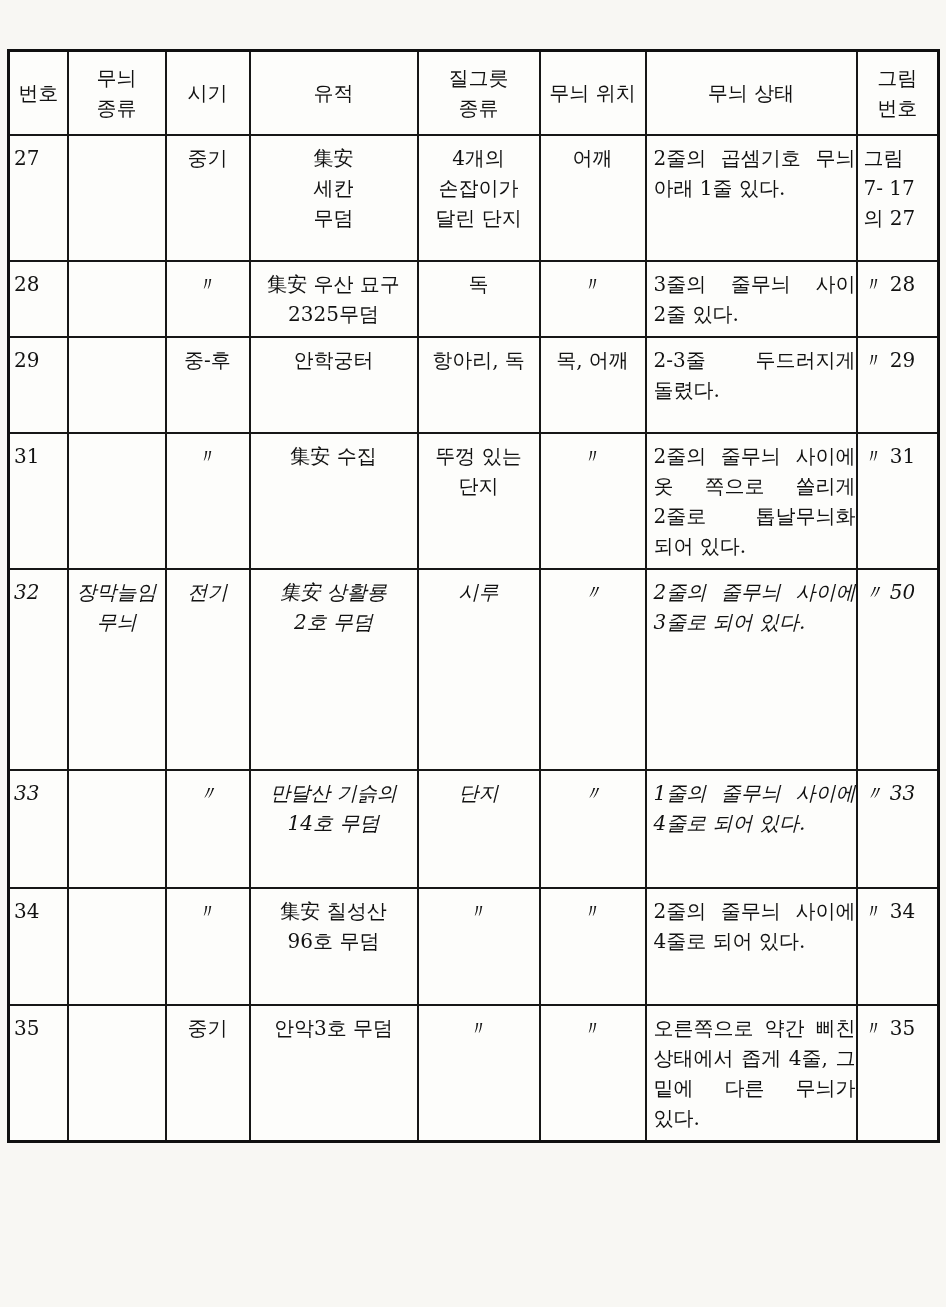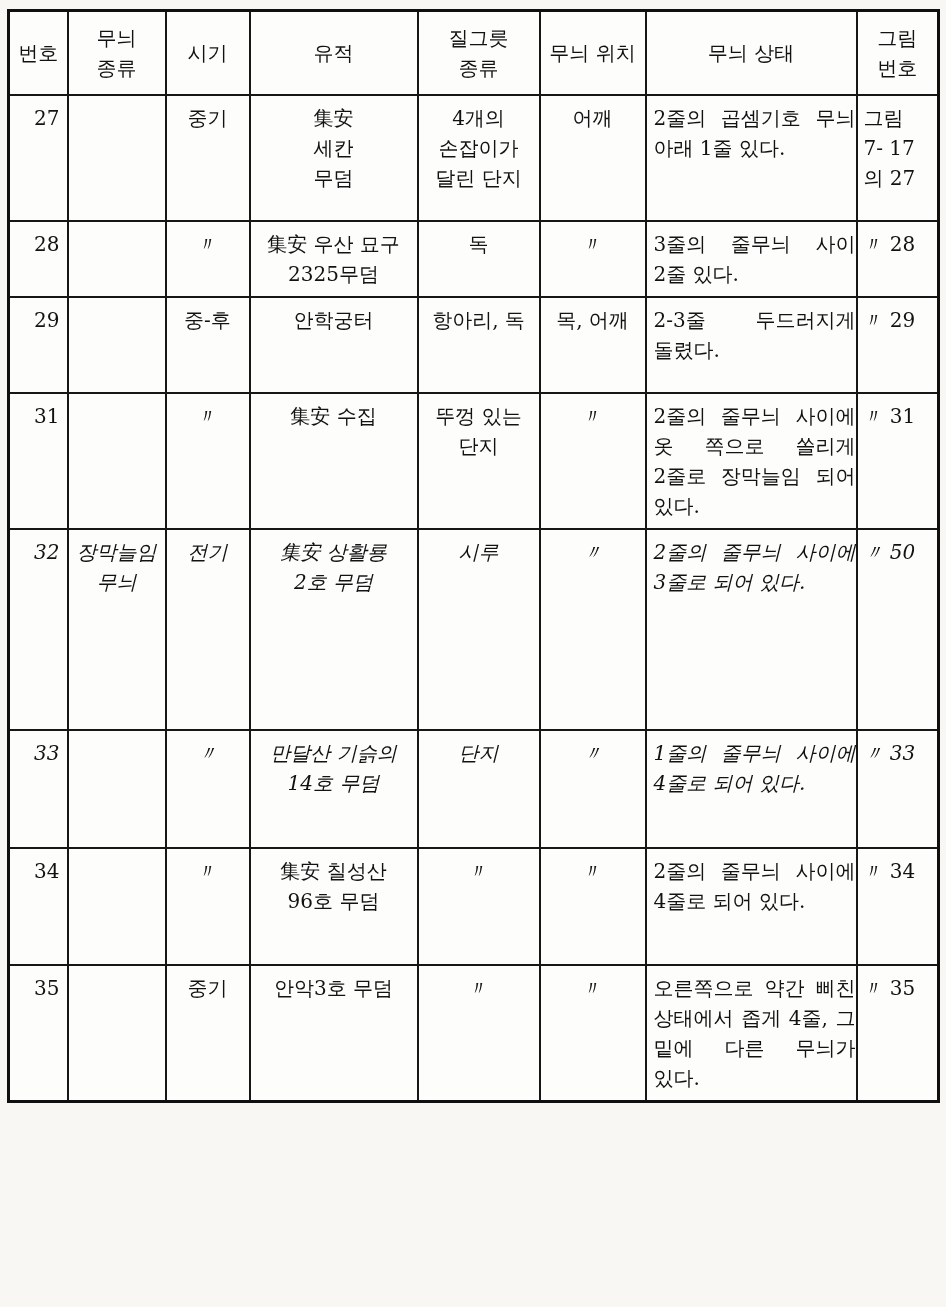--- a/index.html
+++ b/index.html
@@ -8,20 +8,21 @@
   }
   body {
     width: 946px;
     min-height: 1307px;
     background: #f8f7f3;
     font-family: "DejaVu Serif", "Liberation Serif", serif;
     color: #121212;
   }
   .page {
     padding: 9px 7px;
+    margin-top: 40px;
   }
   table.pattern-table {
     border-collapse: collapse;
     table-layout: fixed;
     width: 930px;
     background: #fdfdfb;
     border: 3px solid #101010;
   }
   th, td {
     border: 2px solid #171717;
@@ -35,21 +36,21 @@
   }
   thead th {
     text-align: center;
     vertical-align: middle;
     height: 72px;
     padding: 5px 3px;
   }
   td { text-align: center; }
   td.c-no {
     text-align: left;
-    padding-left: 24px;
+    padding-left: 4px;
   }
   td.c-state {
     text-align: justify;
     text-align-last: left;
     padding: 7px 0 7px 7px;
   }
   td.c-figure {
     text-align: left;
     padding-left: 6px;
     padding-right: 3px;
@@ -134,21 +135,21 @@
     <td class="c-figure">〃 29</td>
   </tr>
         <tr>
     <td class="c-no">31</td>
     <td class="c-type"></td>
     <td class="c-period">〃</td>
     <td class="c-site">集安 수집</td>
     <td class="c-vessel">뚜껑 있는
 단지</td>
     <td class="c-position">〃</td>
-    <td class="c-state">2줄의 줄무늬 사이에 옷 쪽으로 쏠리게 2줄로 장막늘임 되어 있다.</td>
+    <td class="c-state">2줄의 줄무늬 사이에 옷 쪽으로 쏠리게 2줄로 톱날무늬화 되어 있다.</td>
     <td class="c-figure">〃 31</td>
   </tr>
         <tr>
     <td class="c-no">32</td>
     <td class="c-type">장막늘임
 무늬</td>
     <td class="c-period">전기</td>
     <td class="c-site">集安 상활룡
 2호 무덤</td>
     <td class="c-vessel">시루</td>

